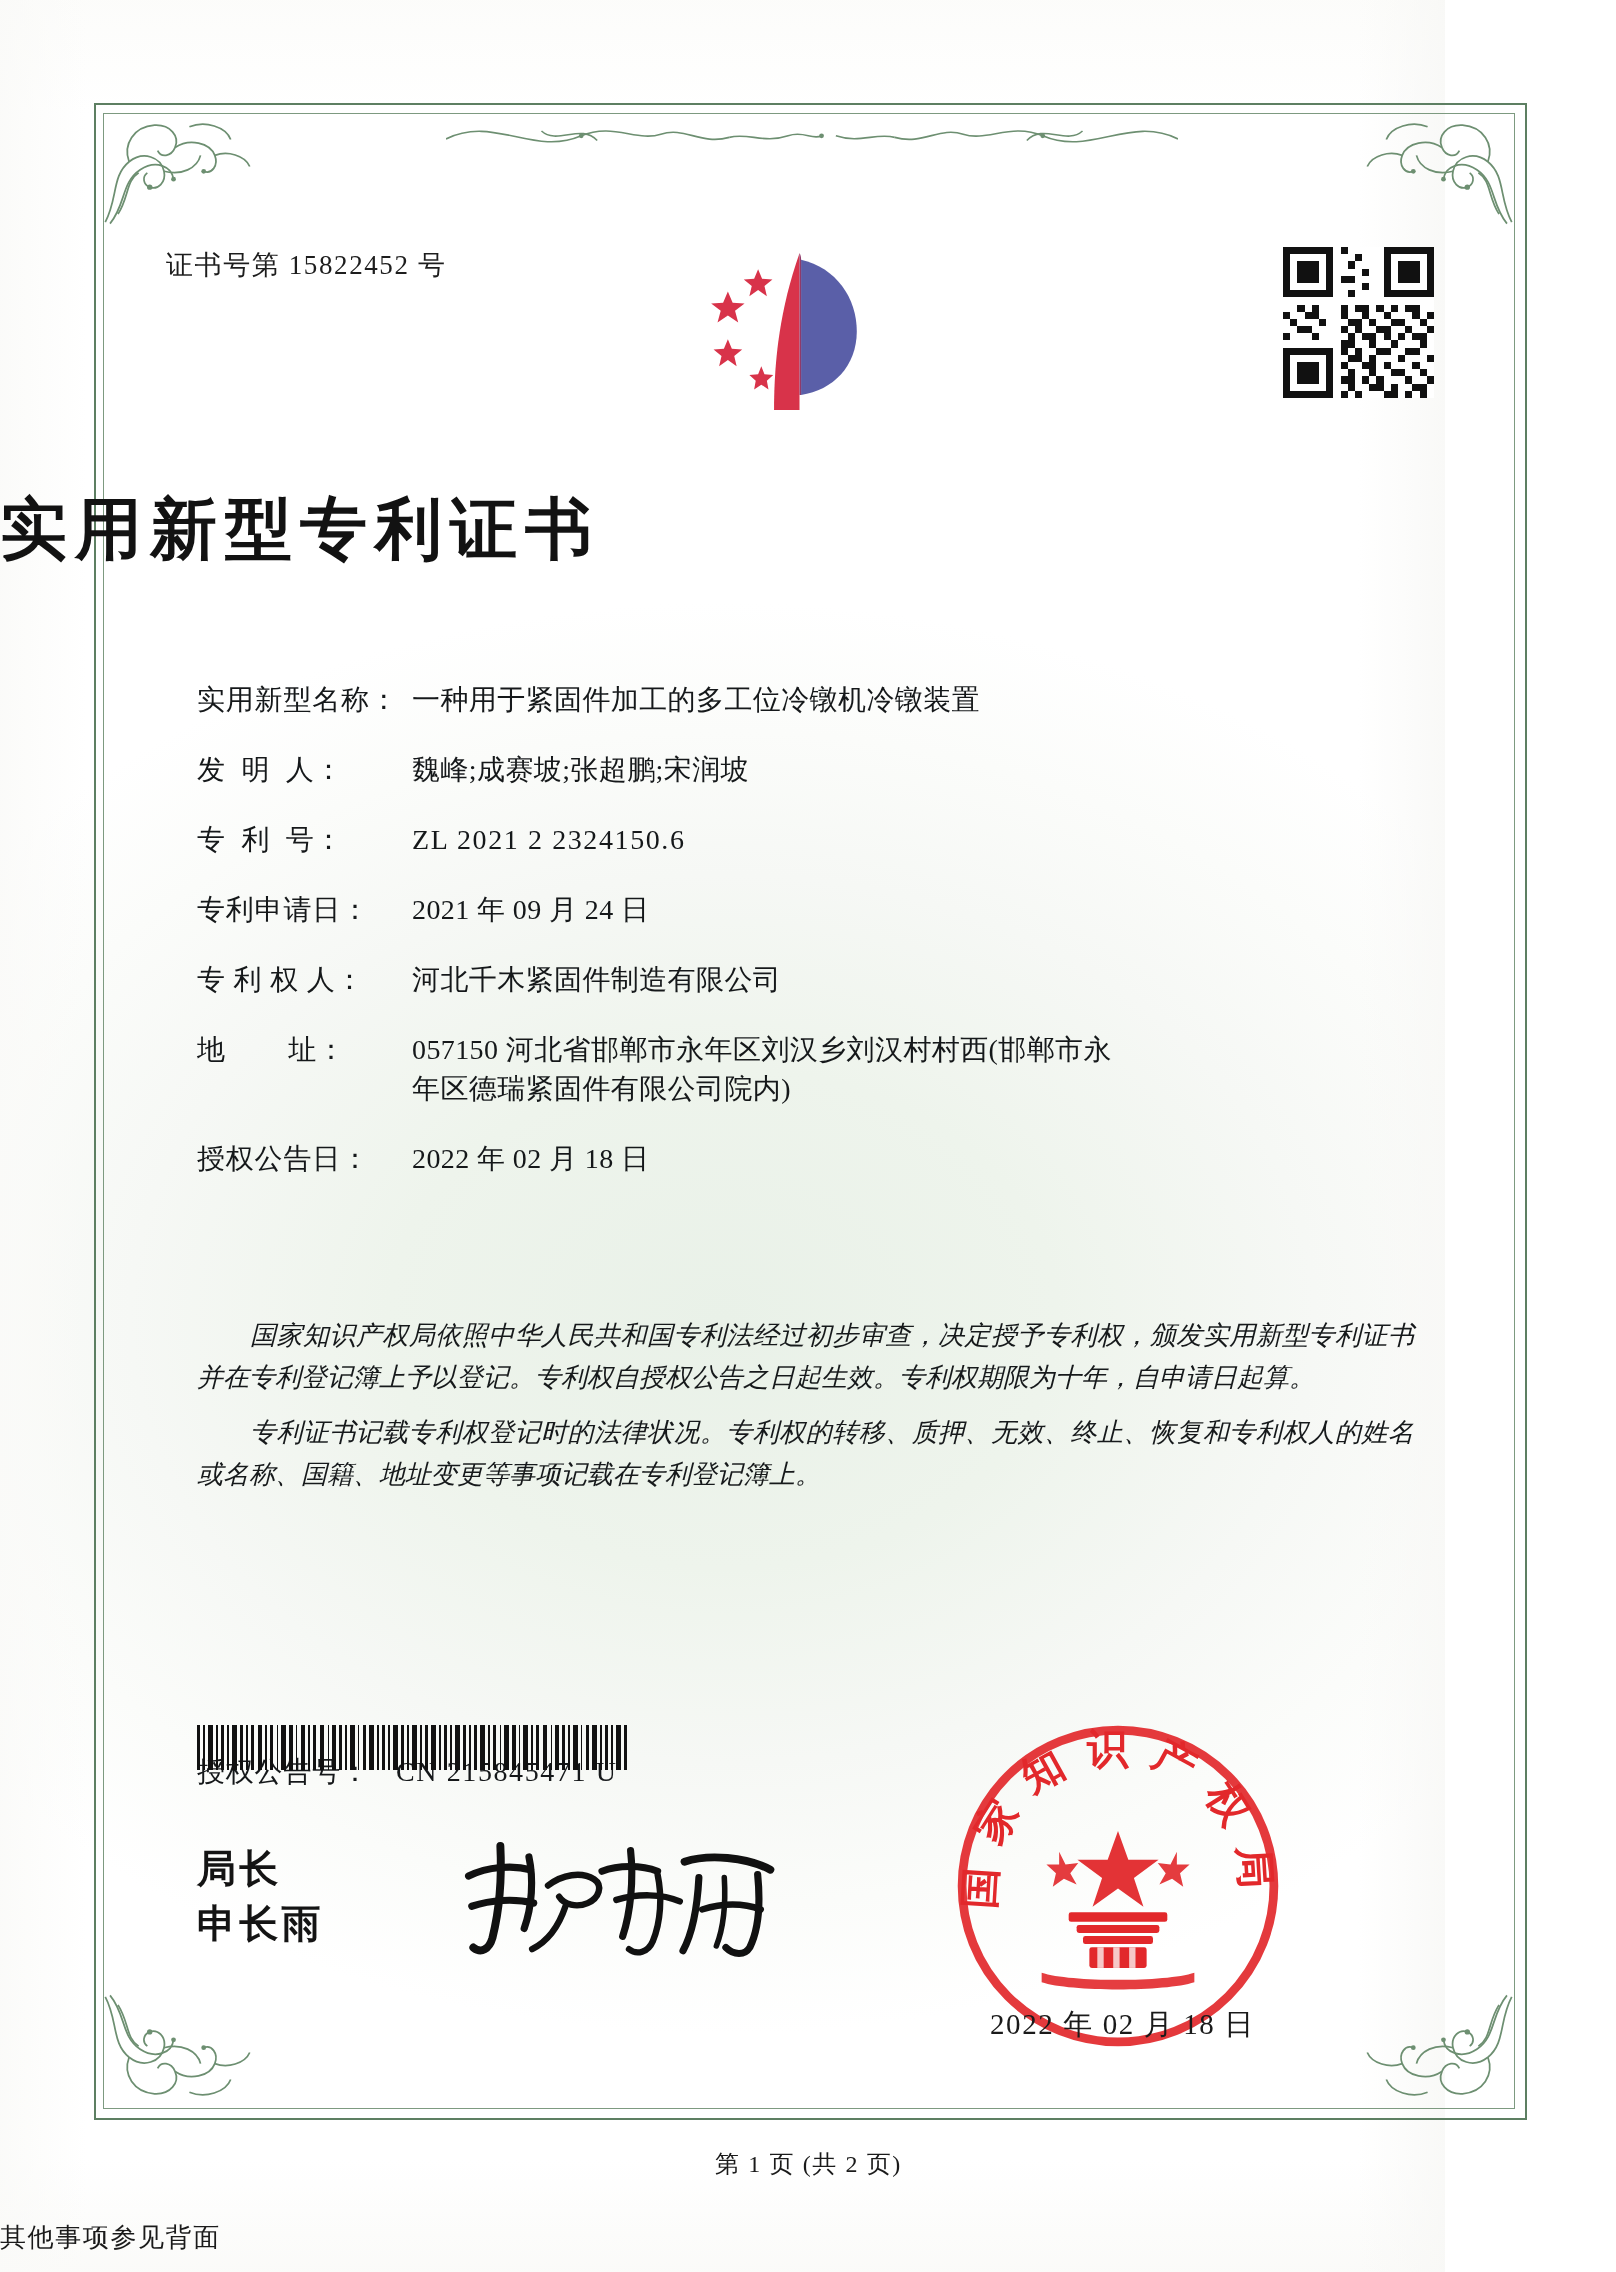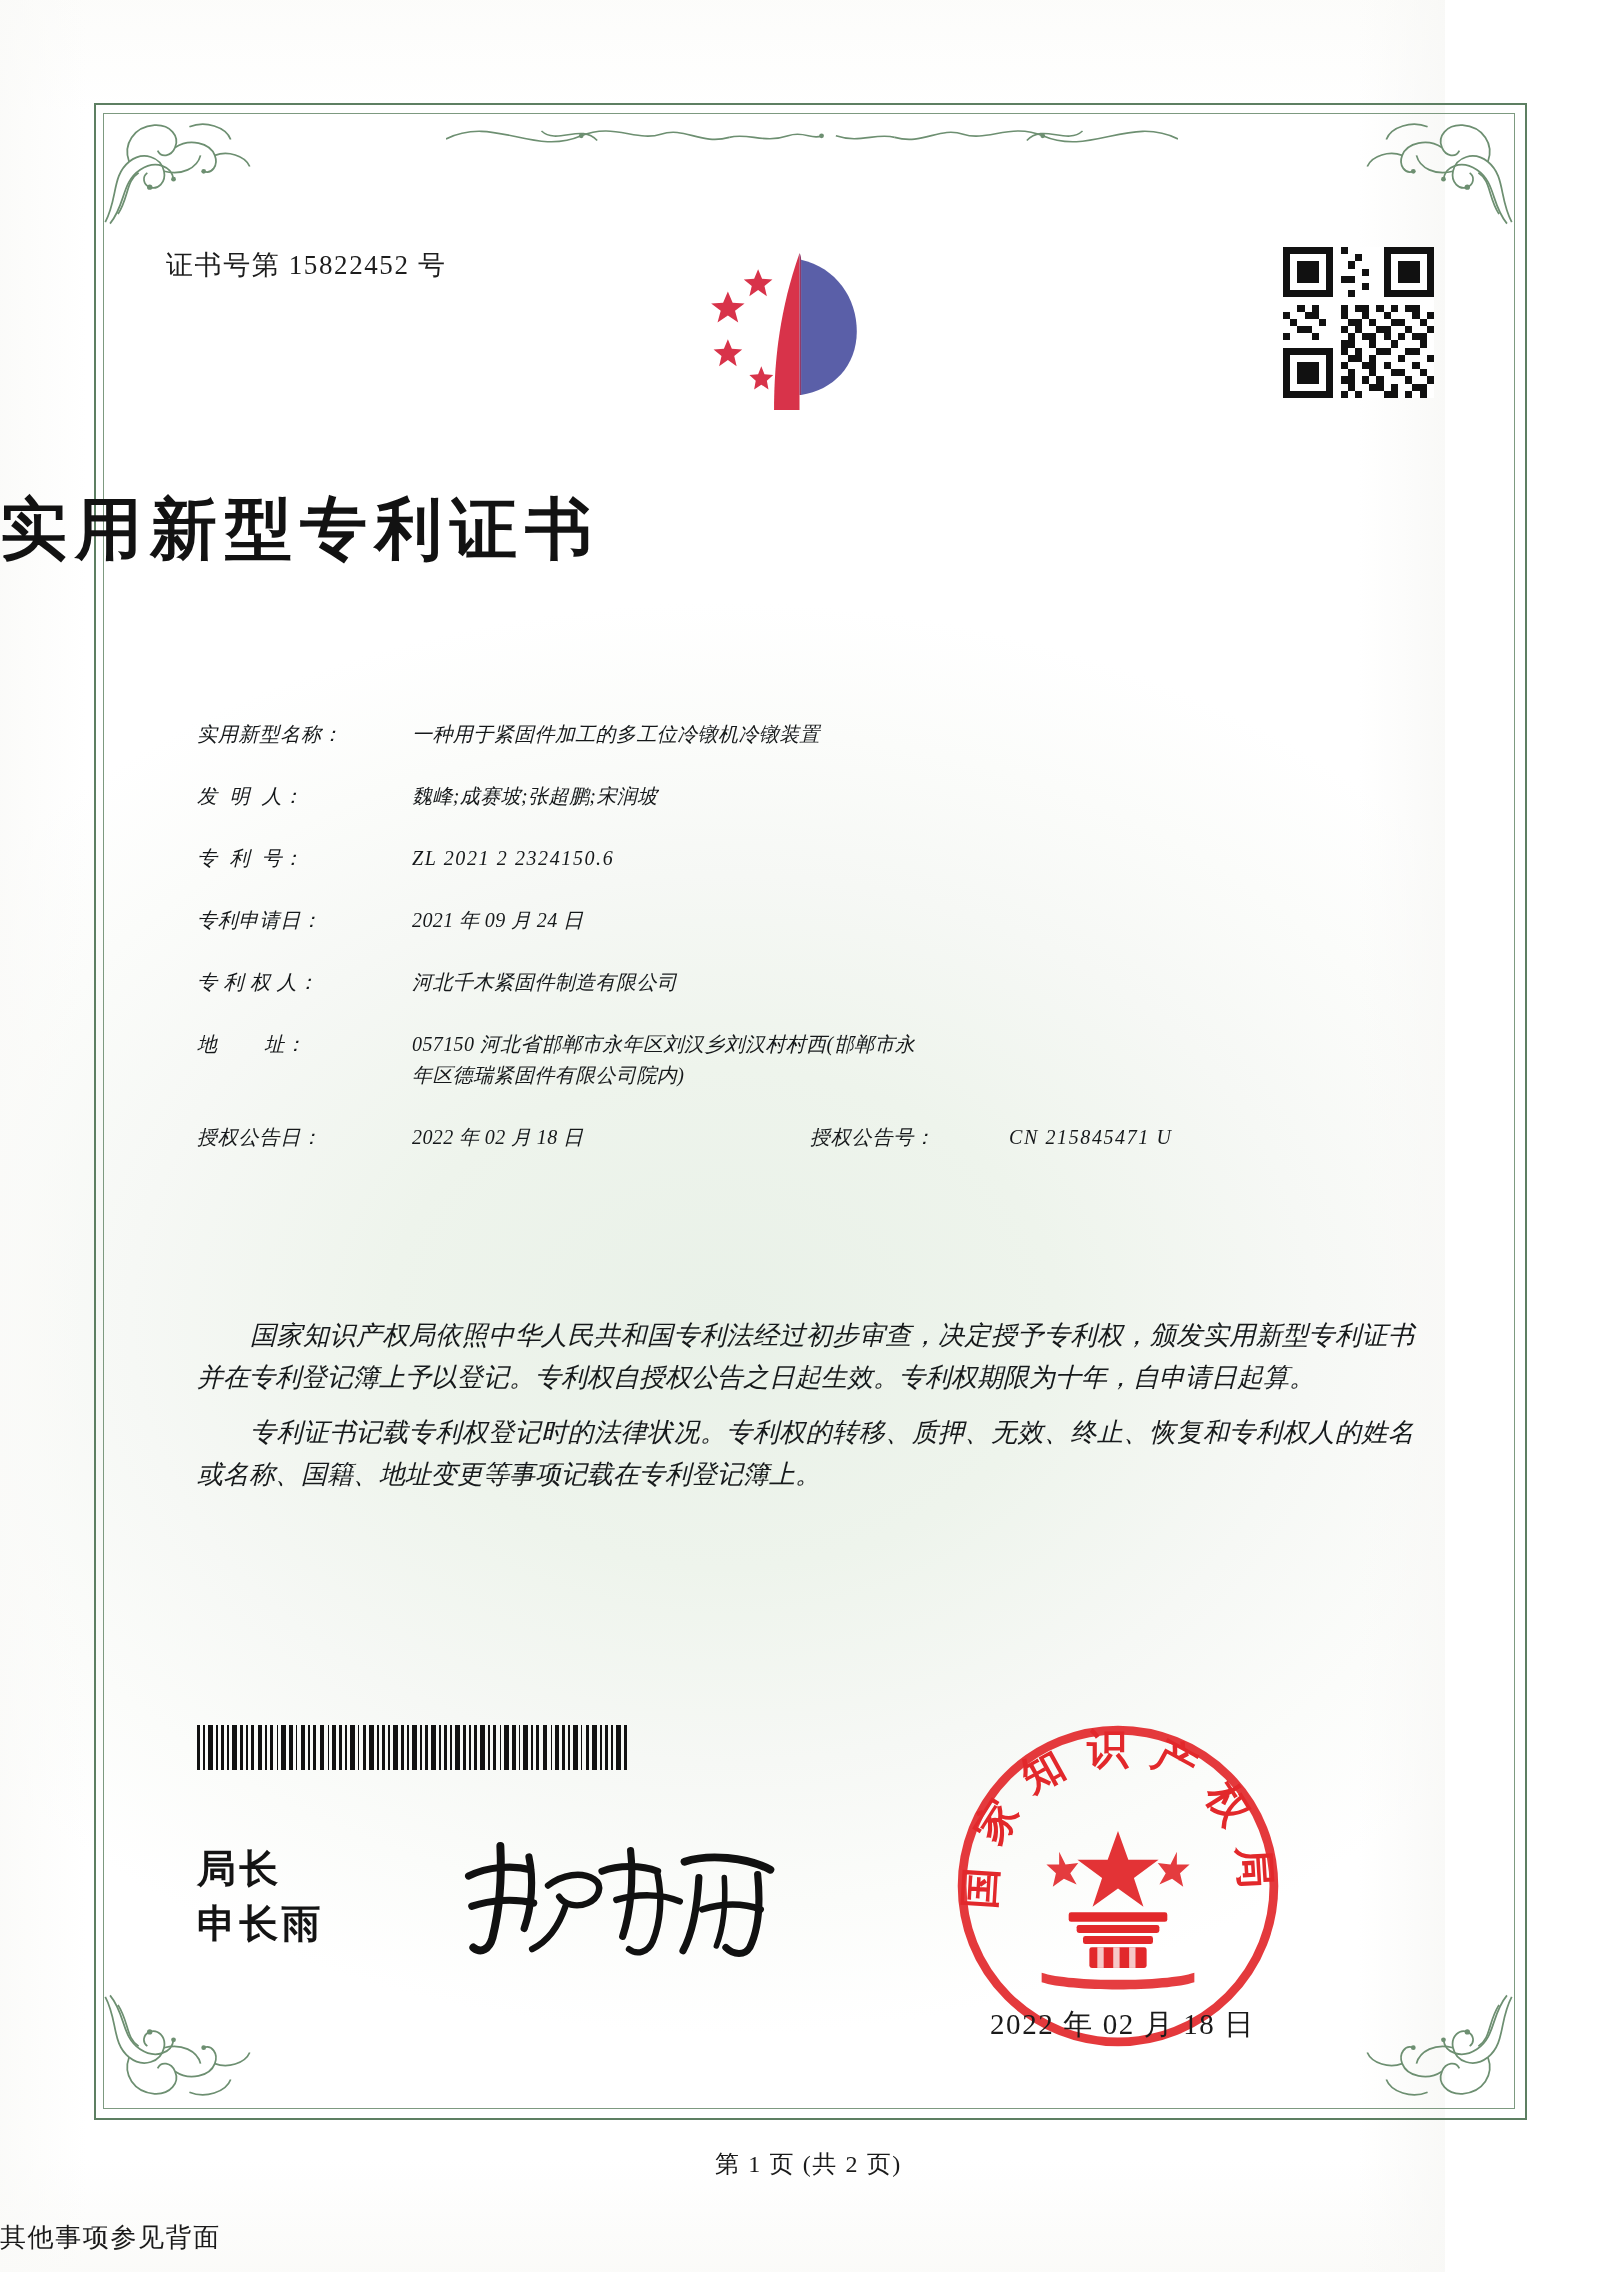--- a/index.html
+++ b/index.html
@@ -111,26 +111,25 @@
     font-weight: 700;
     letter-spacing: 8px;
     color: #121212;
     font-family: "Liberation Serif", "DejaVu Serif", serif;
   }
 
   
   .fields {
     position: absolute;
     left: 197px;
-    top: 724px;
+    top: 686px;
     width: 1210px;
-    font-size: 20px;
+    font-size: 28px;
     color: #15181a;
     line-height: 1.0;
-    font-style: italic;
   }
   .field-row {
     display: flex;
     align-items: flex-start;
     margin-bottom: 42px;
   }
   .field-label {
     width: 215px;
     flex: 0 0 215px;
     white-space: pre;
@@ -145,20 +144,21 @@
   }
   .field-value .line2 {
     display: block;
     margin-top: 11px;
   }
 
   .row-pair {
     display: flex;
     align-items: flex-start;
     margin-bottom: 37px;
+    flex-direction: column;
   }
   .pair-left { display:flex; width: 613px; flex: 0 0 613px; }
   .pair-right { display:flex; }
   .pair-right .field-label { width: 199px; flex: 0 0 199px; }
 
   
   .paragraphs {
     position: absolute;
     left: 197px;
     top: 1315px;

